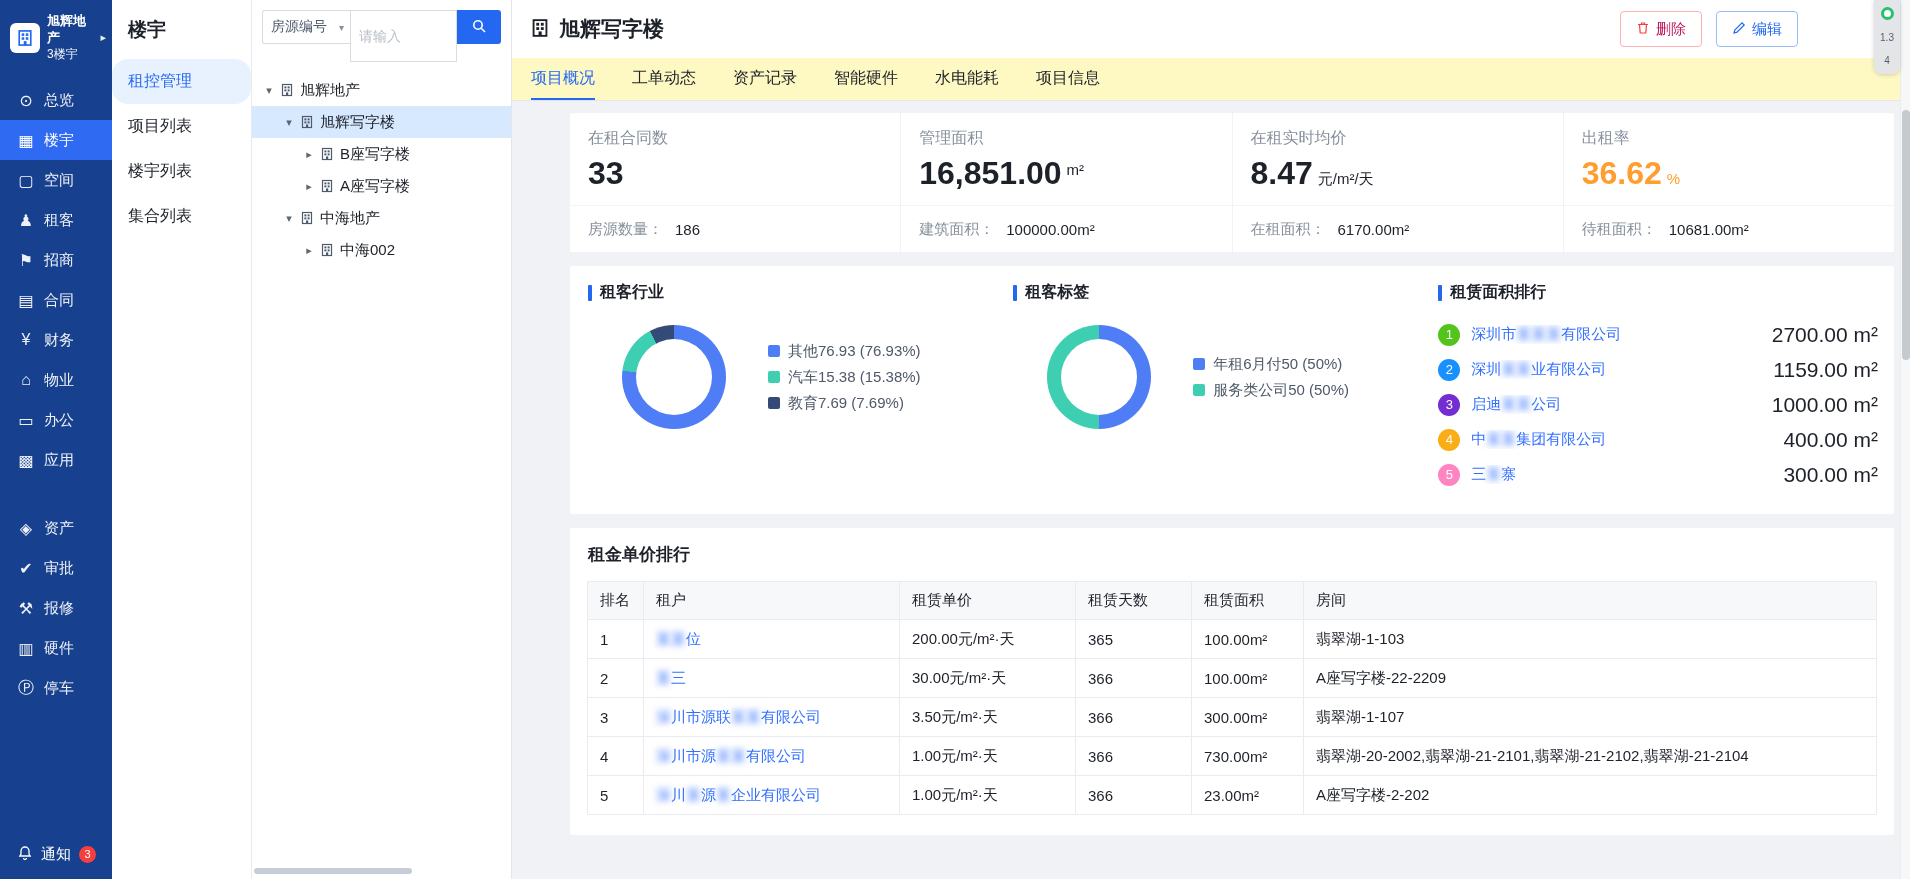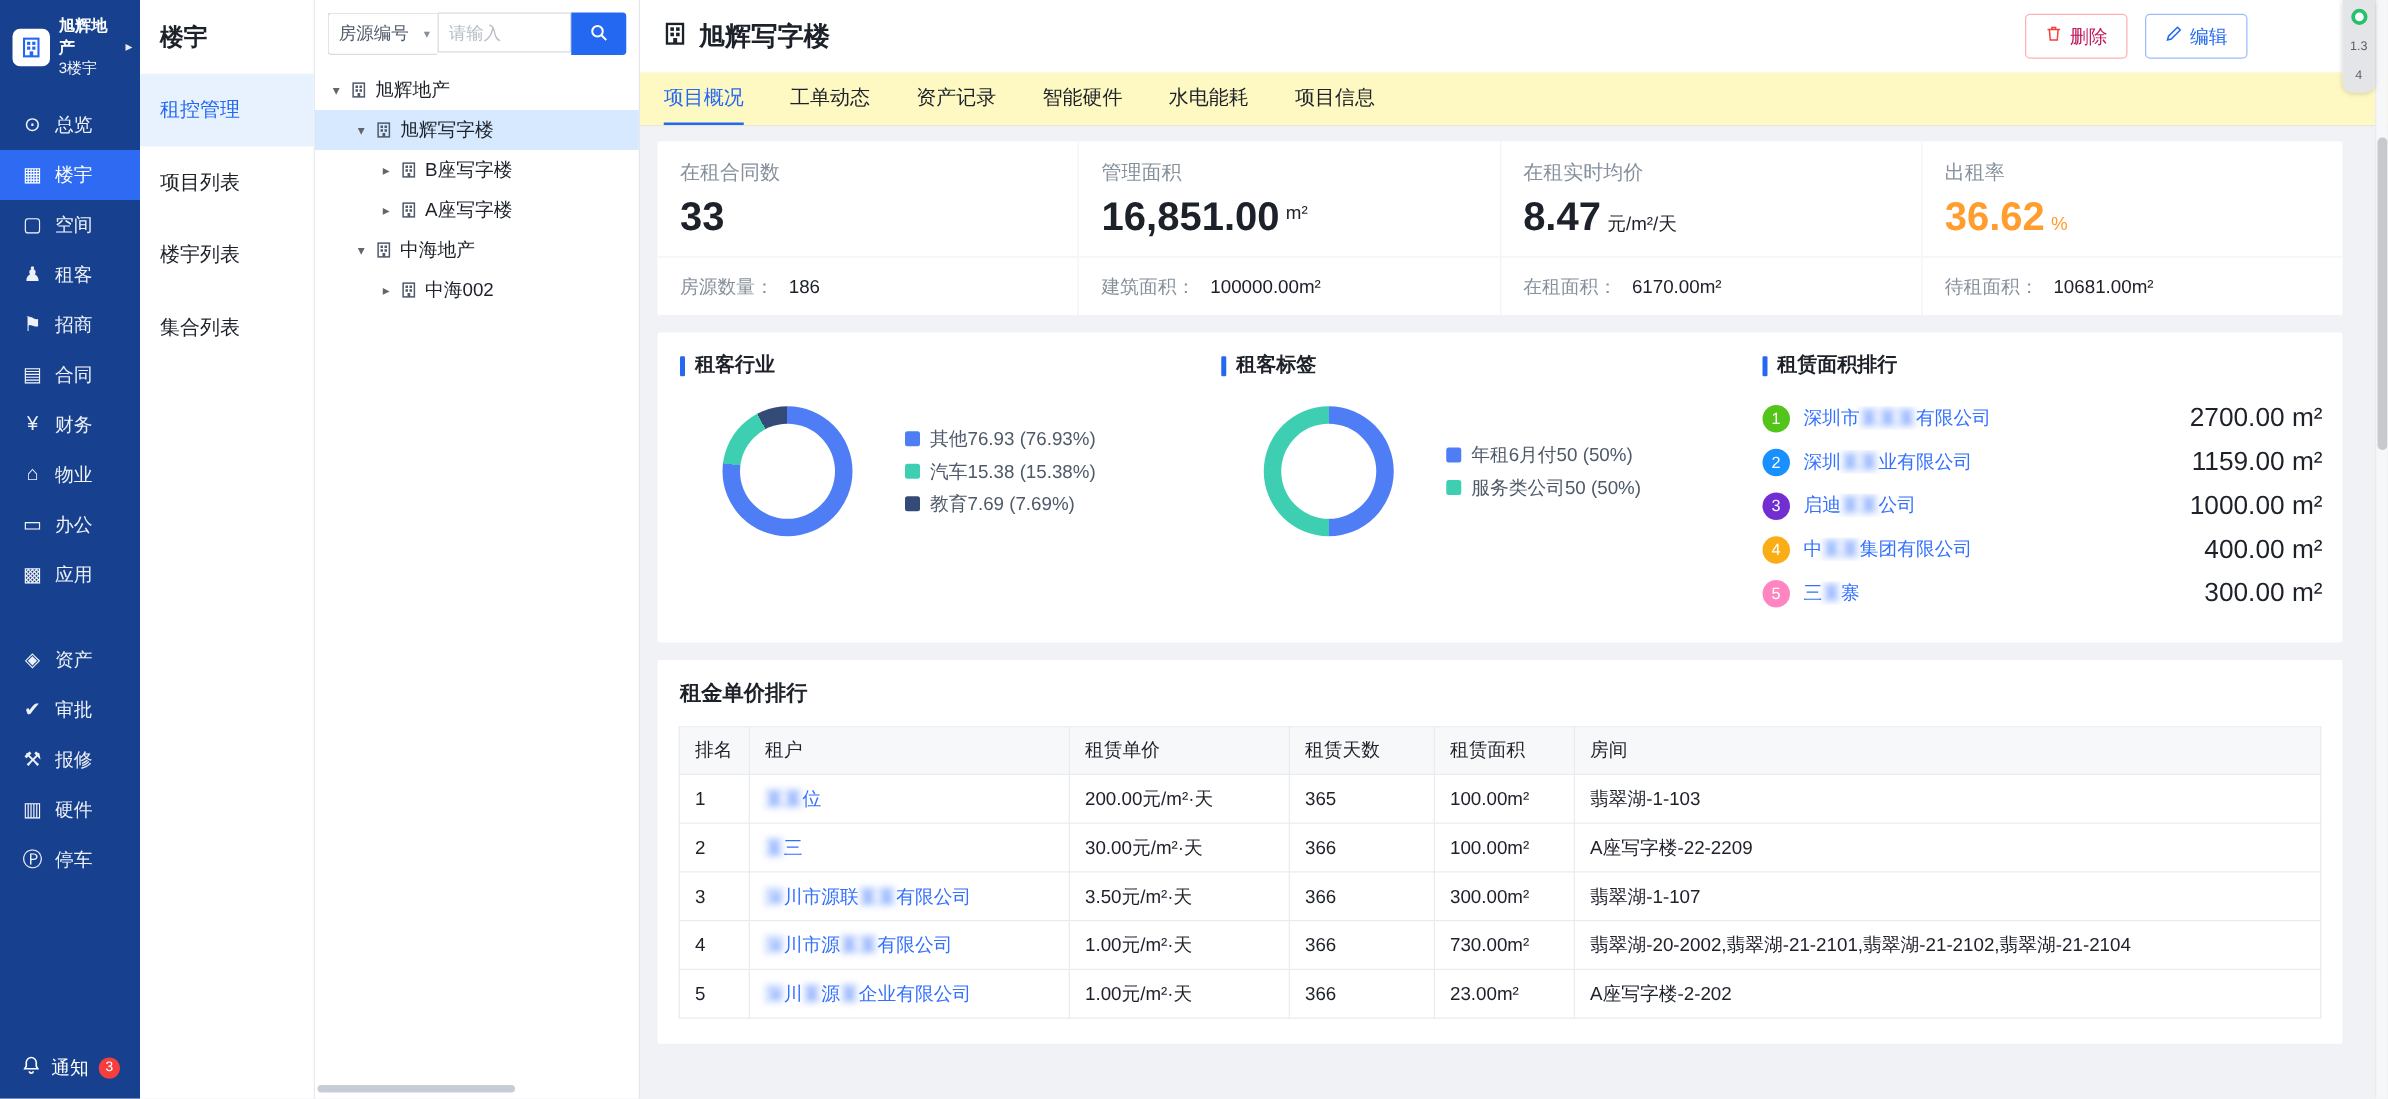--- a/index.html
+++ b/index.html
@@ -20,29 +20,29 @@
   .sitem { height:40px; display:flex; align-items:center; gap:9px; padding-left:17px; font-size:15px; cursor:pointer; color:rgba(255,255,255,.93); }
   .sitem .sicon { width:18px; font-size:16px; text-align:center; flex-shrink:0; }
   .sitem.active { background:#2e6bf2; color:#fff; }
   .spacer { flex:1; }
   .notice { height:42px; display:flex; align-items:center; gap:8px; padding-left:17px; margin-bottom:4px; cursor:pointer; font-size:15px; }
   .nbadge { background:#f53f3f; color:#fff; font-size:11px; min-width:17px; height:17px; border-radius:9px; display:flex; align-items:center; justify-content:center; padding:0 4px; }
 
   
   .submenu { width:140px; background:#fff; border-right:1px solid #e8eaee; flex-shrink:0; }
   .submenu h2 { font-size:19px; font-weight:700; padding:17px 16px 16px; }
-  .smitem { height:58px; display:flex; align-items:center; padding-left:16px; font-size:16px; color:#1d2129; cursor:pointer; }
+  .smitem { height:45px; display:flex; align-items:center; padding-left:16px; font-size:16px; color:#1d2129; cursor:pointer;border-radius:16px; }
   .smitem.active { background:#e8f2ff; color:#2468f2; }
 
   
   .treepanel { width:260px; background:#fff; border-right:1px solid #e5e6eb; flex-shrink:0; position:relative; }
   .searchbar { display:flex; padding:10px 10px 12px; }
   .fselect { width:88px; height:34px; border:1px solid #d9dce1; border-right:none; border-radius:3px 0 0 3px; display:flex; align-items:center; justify-content:space-between; padding:0 6px 0 8px; font-size:14px; color:#4e5969; cursor:pointer; flex-shrink:0; }
   .fselect .caret { font-size:10px; color:#86909c; }
-  .searchbar input { flex:1; min-width:0; height:32px; border:1px solid #d9dce1; padding:0 8px; font-size:14px; outline:none; color:#1d2129; font-family:inherit; }
+  .searchbar input { flex:1; min-width:0; height:52px; border:1px solid #d9dce1; padding:0 8px; font-size:14px; outline:none; color:#1d2129; font-family:inherit; }
   .searchbar input::placeholder { color:#b8bec7; }
   .searchbtn { width:44px; height:34px; background:#2468f2; border:none; border-radius:0 3px 3px 0; cursor:pointer; display:flex; align-items:center; justify-content:center; flex-shrink:0; }
   .tnode { height:32px; display:flex; align-items:center; font-size:15px; cursor:pointer; white-space:nowrap; }
   .tnode.selected { background:#d6e9ff; }
   .tarrow { width:18px; text-align:center; font-size:11px; color:#60666f; flex-shrink:0; cursor:pointer; }
   .ticon { display:flex; align-items:center; margin:0 6px 0 2px; flex-shrink:0; }
   .hscroll { position:absolute; left:0; right:0; bottom:5px; height:6px; padding:0 2px; }
   .hthumb { width:62%; height:6px; background:#c7cdd6; border-radius:3px; }
 
   
@@ -51,21 +51,21 @@
   .titlewrap { display:flex; align-items:center; gap:9px; }
   .titlewrap h1 { font-size:21px; font-weight:700; }
   .actions { display:flex; gap:14px; }
   .btn { height:36px; padding:0 15px; border-radius:4px; background:#fff; font-size:15px; display:flex; align-items:center; gap:6px; cursor:pointer; font-family:inherit; }
   .btn.danger { border:1px solid #ffb1b1; color:#be185d; }
   .btn.primary-o { border:1px solid #9cbcf9; color:#2468f2; }
   .tabs { height:43px; background:#fef9c3; border-bottom:1px solid #e5e6eb; display:flex; align-items:stretch; padding-left:19px; }
   .tab { display:flex; align-items:center; margin-right:37px; font-size:16px; color:#1d2129; border-bottom:2px solid transparent; cursor:pointer; }
   .tab.active { color:#2468f2; border-color:#2468f2; }
 
-  .content { flex:1; padding:12px 36px 0 14px; position:relative; overflow:hidden; }
+  .content { flex:1; padding:12px 16px 0 14px; position:relative; overflow:hidden;margin-left:44px; }
   .card { background:#fff; border-radius:2px; margin-bottom:14px; }
 
   
   .statrow { display:flex; }
   .statcell { flex:1; padding:15px 0 14px 18px; border-right:1px solid #f2f3f5; }
   .statcell:last-child { border-right:none; }
   .statlabel { font-size:16px; color:#86909c; margin-bottom:7px; }
   .statvalue { font-size:32px; font-weight:700; color:#1d2129; line-height:1.1; }
   .statvalue .unit { font-size:15px; font-weight:400; margin-left:5px; }
   .statvalue .unit.sup { vertical-align:9px; }

